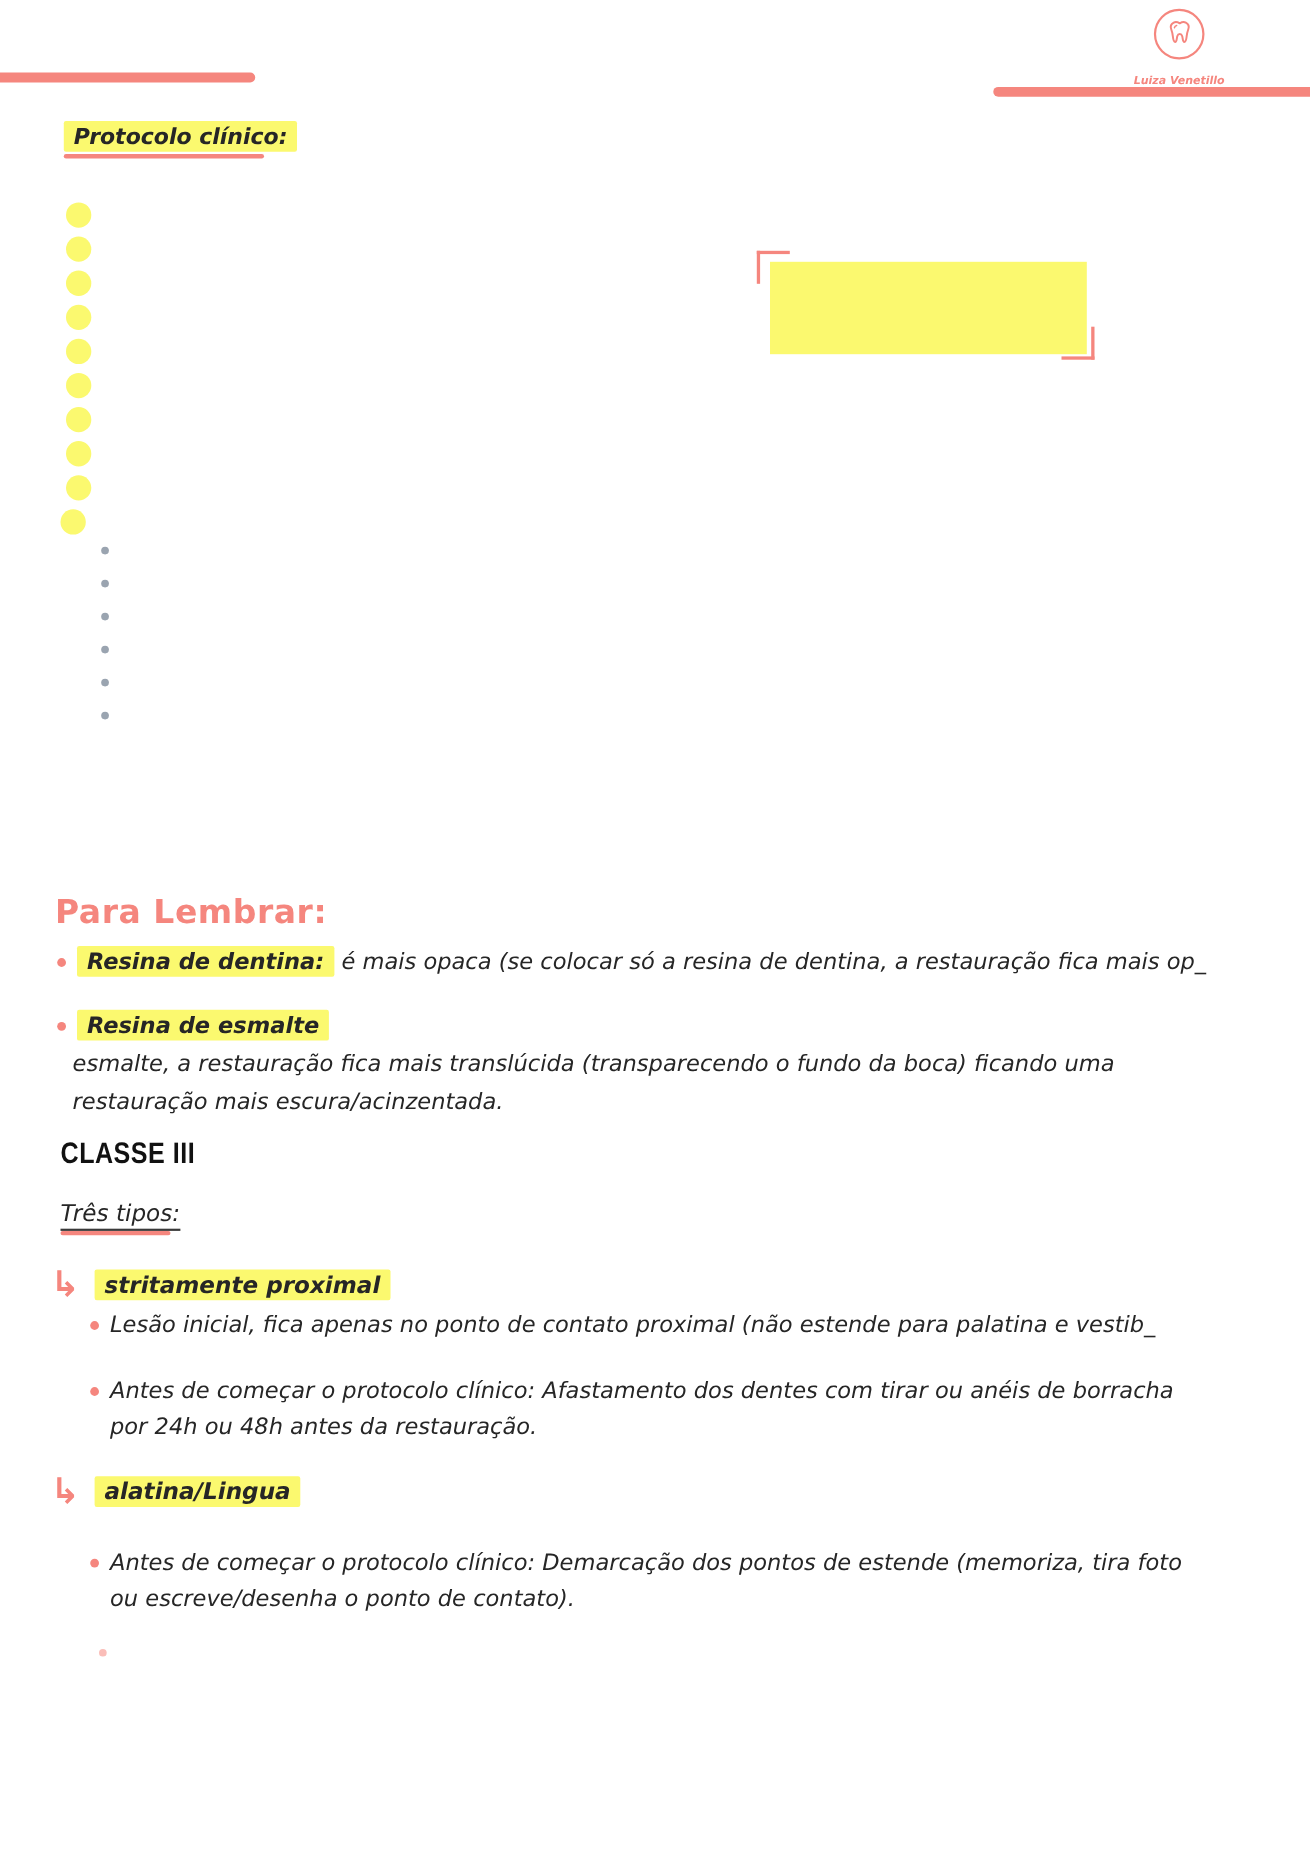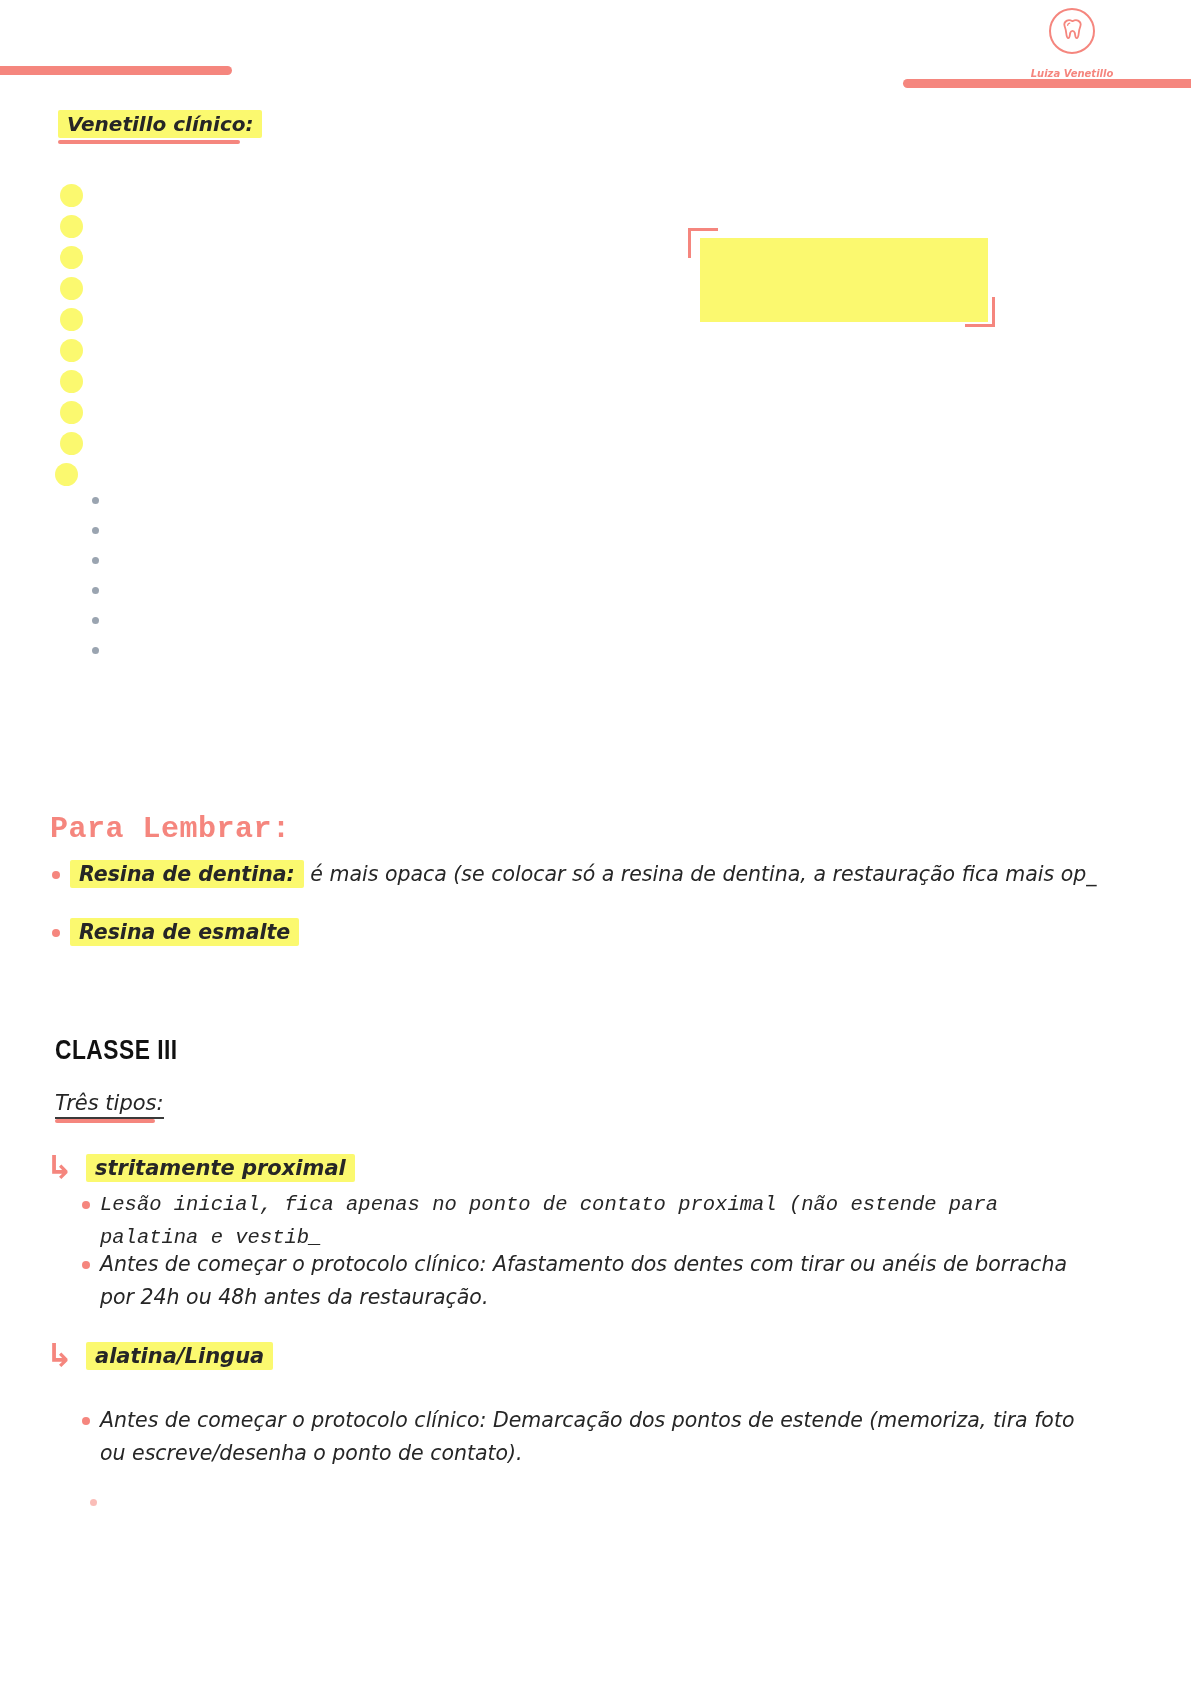--- a/index.html
+++ b/index.html
@@ -35,21 +35,21 @@
   .bracket{position:absolute;width:30px;height:30px;}
   .bracket-tl{left:688px;top:228px;border-left:3.5px solid var(--pink);border-top:3.5px solid var(--pink);}
   .bracket-br{left:965px;top:297px;border-right:3.5px solid var(--pink);border-bottom:3.5px solid var(--pink);}
 
   .small-dots{position:absolute;left:92px;top:497px;display:flex;flex-direction:column;gap:23px;}
   .small-dot{width:7px;height:7px;border-radius:50%;background:var(--graydot);}
 
   .obs{position:absolute;left:50px;top:678px;width:1022px;font-size:20.5px;line-height:34px;}
   .obs-label{font-size:40px;line-height:40px;font-weight:bold;font-style:normal;color:var(--pink);letter-spacing:1px;margin-right:9px;vertical-align:-3px;}
 
-  .lembrar-title{position:absolute;left:50px;top:812px;font-size:30px;font-weight:bold;color:var(--pink);letter-spacing:.5px;font-family:Liberation Mono, monospace;}
+  .lembrar-title{position:absolute;left:50px;top:812px;font-size:30px;font-weight:bold;color:var(--pink);letter-spacing:.5px;}
 
   .li{display:flex;align-items:flex-start;gap:10px;font-size:20.5px;line-height:33px;}
   .dot{flex:0 0 auto;width:8px;height:8px;border-radius:50%;background:var(--pink);margin-top:13px;}
   .item-hl{font-weight:bold;}
 
   .classe-title{position:absolute;left:55px;top:1034px;font-size:24px;font-weight:900;color:#111;letter-spacing:.5px;transform:scale(.95,1.12);transform-origin:left top;font-family:"Liberation Sans","DejaVu Sans",sans-serif;}
 
   .subtitle-wrap{position:absolute;left:55px;top:1091px;}
   .subtitle{font-size:21px;border-bottom:2px solid #3a3a3a;padding-bottom:2px;}
 
@@ -72,21 +72,21 @@
         <svg viewBox="0 0 24 24" width="27" height="27" aria-hidden="true">
           <path d="M12 4.6c-1.6-.9-3.4-1.3-4.9-.5C5.2 5.1 4.3 7.3 5.1 9.4c.6 1.7 1.1 3.4 1.3 5.6.2 1.9.6 4.7 1.9 4.7 1.4 0 1.2-3 1.7-4.7.3-1 .8-1.7 2-1.7s1.7.7 2 1.7c.5 1.7.3 4.7 1.7 4.7 1.3 0 1.7-2.8 1.9-4.7.2-2.2.7-3.9 1.3-5.6.8-2.1-.1-4.3-2-5.3-1.5-.8-3.3-.4-4.9.5z" fill="none" stroke="#f5867e" stroke-width="1.6" stroke-linejoin="round"></path>
           <path d="M9.5 6.4c-.9.2-1.6.9-1.8 1.8" fill="none" stroke="#f5867e" stroke-width="1.2" stroke-linecap="round"></path>
         </svg>
       </span>
     </div>
     <div class="logo-name">Luiza Venetillo</div>
   </div>
 
   <div class="proto-title">
-    <span class="hl hand">Venetillo clínico:</span>
+    <span class="hl hand">Protocolo clínico:</span>
     <div class="pink-underline" style="width:182px;"></div>
   </div>
 
   <div class="big-dots">
     <div class="big-dot"></div>
     <div class="big-dot"></div>
     <div class="big-dot"></div>
     <div class="big-dot"></div>
     <div class="big-dot"></div>
     <div class="big-dot"></div>
@@ -114,33 +114,34 @@
 
   <div class="li abs" style="left:52px;top:858px;width:1050px;">
     <span class="dot"></span>
     <span class="hand"><span class="hl item-hl">Resina de dentina:</span> <span>é mais opaca (se colocar só a resina de dentina, a restauração fica mais op_</span></span>
   </div>
 
   <div class="li abs" style="left:52px;top:916px;width:1050px;">
     <span class="dot"></span>
     <span class="hand"><span class="hl item-hl">Resina de esmalte</span></span>
   </div>
+  <div class="abs hand" style="left:66px;top:950px;width:985px;font-size:20.5px;line-height:34px;">esmalte, a restauração fica mais translúcida (transparecendo o fundo da boca) ficando uma restauração mais escura/acinzentada.</div>
 
   <h3 class="classe-title">CLASSE III</h3>
 
   <div class="subtitle-wrap">
     <span class="subtitle hand">Três tipos:</span>
     <div class="pink-underline" style="width:100px;"></div>
   </div>
 
   <div class="arrow" style="left:46px;top:1152px;">↳</div>
   <div class="type-label" style="left:86px;top:1156px;">
     <span class="hl hand">stritamente proximal</span>
   </div>
-  <div class="li abs" style="left:82px;top:1188px;width:1020px;font-family:Liberation Mono, monospace;">
+  <div class="li abs" style="left:82px;top:1188px;width:1020px;">
     <span class="dot"></span>
     <span class="hand">Lesão inicial, fica apenas no ponto de contato proximal (não estende para palatina e vestib_</span>
   </div>
   <div class="li abs" style="left:82px;top:1248px;width:990px;">
     <span class="dot"></span>
     <span class="hand">Antes de começar o protocolo clínico: Afastamento dos dentes com tirar ou anéis de borracha por 24h ou 48h antes da restauração.</span>
   </div>
 
   <div class="arrow" style="left:46px;top:1340px;">↳</div>
   <div class="type-label" style="left:86px;top:1344px;">

